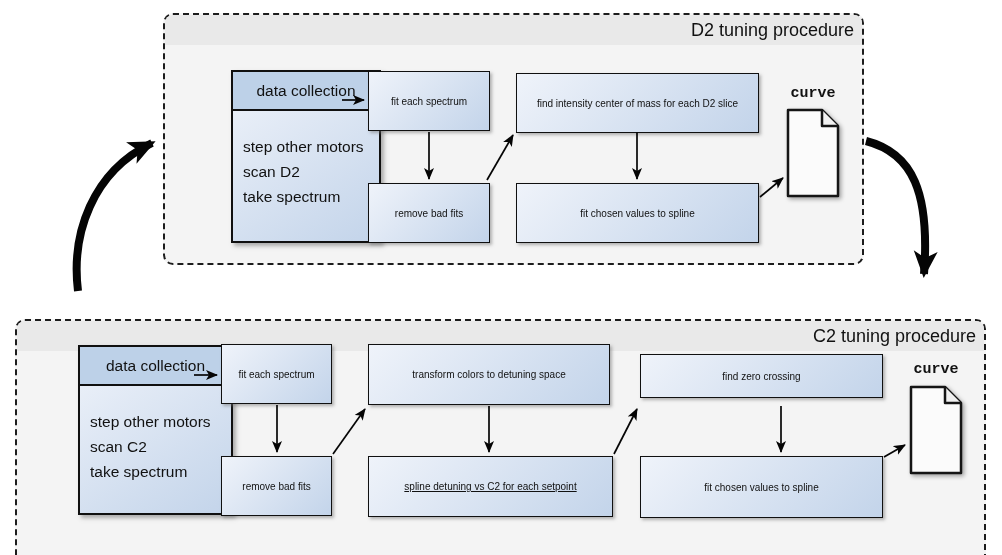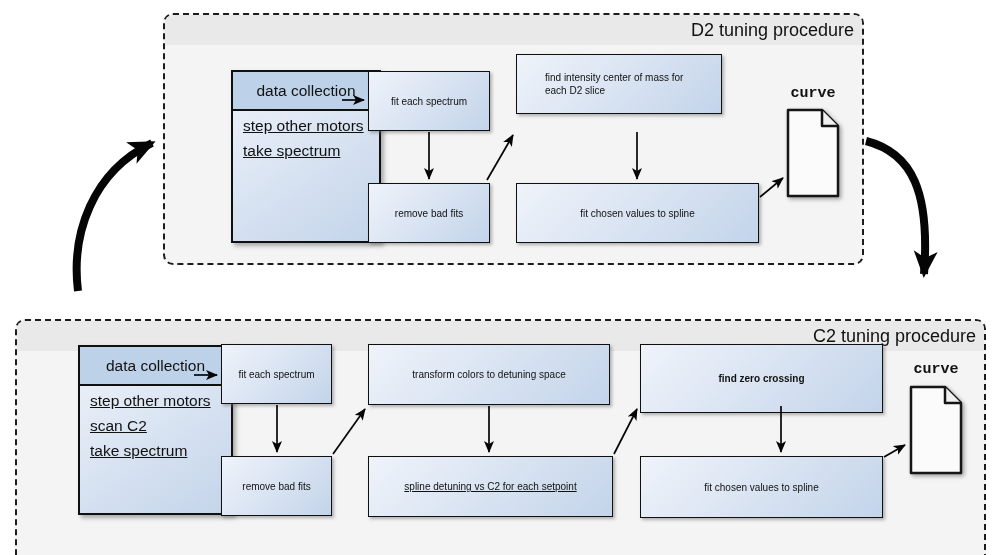--- a/index.html
+++ b/index.html
@@ -24,43 +24,43 @@
   .node {
     position:absolute; box-sizing:border-box;
     display:flex; align-items:center; justify-content:center; text-align:left;
     border:1.6px solid #101010;
     background:linear-gradient(135deg, var(--node-light,#eff3fa) 0%, var(--node-dark,#c3d4ea) 100%);
     box-shadow:2px 2px 3px rgba(110,110,110,.5);
     font-size:10px; line-height:1.3;
   }
   #d2-fit-each   { left:368px; top:71px;  width:122px; height:60px; padding:0 20px; }
   #d2-remove     { left:368px; top:183px; width:122px; height:60px; padding:0 22px; }
-  #d2-find       { left:516px; top:54px;  width:206px; height:60px; padding:0 28px; }
+  #d2-find       { left:516px; top:73px;  width:243px; height:60px; padding:0 12px; }
   #d2-fit-spline { left:516px; top:183px; width:243px; height:60px; }
   #c2-fit-each   { left:221px; top:344px; width:111px; height:60px; padding:0 16px; }
   #c2-remove     { left:221px; top:456px; width:111px; height:60px; padding:0 18px; }
   #c2-transform  { left:368px; top:344px; width:242px; height:61px; padding:0 34px; }
   #c2-spline     { left:368px; top:456px; width:245px; height:61px; padding:0 24px;text-decoration:underline; }
-  #c2-zero       { left:640px; top:344px; width:243px; height:69px;font-weight:bold; }
+  #c2-zero       { left:640px; top:354px; width:243px; height:44px; }
   #c2-fit-spline { left:640px; top:456px; width:243px; height:62px; }
   .dc {
     position:absolute; box-sizing:border-box;
     border:2px solid #101010; border-radius:0; overflow:hidden;
     background:linear-gradient(145deg, var(--node-light,#eef3f9) 0%, var(--node-dark,#c2d3e9) 100%);
     box-shadow:2.5px 2.5px 4px rgba(100,100,100,.5);
     margin-left:41px;
   }
   #d2-dc { left:190px; top:70px;  width:150px; height:173px; }
   #c2-dc { left:37px;  top:345px; width:155px; height:170px; }
   .dc-header {
     height:39px; box-sizing:border-box; border-bottom:2px solid #101010;
     background:var(--dc-header,#bdd1e8);
     display:flex; align-items:center; justify-content:center; font-size:15.5px;
   }
-  .dc-body { padding:2px 10px; font-size:15.5px; line-height:1.62; text-align:left;text-decoration:underline; }
+  .dc-body { padding:23px 10px; font-size:15.5px; line-height:1.62; text-align:left; }
   .curve-label {
     position:absolute; width:54px; text-align:center;
     font-weight:bold; font-size:15px;font-family:Liberation Mono, monospace;
   }
   #d2-curve-label { left:786px; top:85px; }
   #c2-curve-label { left:909px; top:361px; }
   .doc-icon { position:absolute; filter:drop-shadow(2px 2px 2px rgba(0,0,0,.35)); }
   #d2-doc { left:786px; top:108px; }
   #c2-doc { left:909px; top:385px; }
   #arrows { position:absolute; left:0; top:0; pointer-events:none; }
@@ -79,20 +79,21 @@
   <div class="panel" id="panel-c2">
     <div class="panel-title-band">
       <span>C2 tuning procedure</span>
     </div>
   </div>
 
   <div class="dc" id="d2-dc">
     <div class="dc-header">data collection</div>
     <div class="dc-body">
       <div>step other motors</div>
+      <div>scan D2</div>
       <div>take spectrum</div>
     </div>
   </div>
 
   <div class="node" id="d2-fit-each">fit each spectrum</div>
   <div class="node" id="d2-remove">remove bad fits</div>
   <div class="node" id="d2-find">find intensity center of mass for each D2 slice</div>
   <div class="node" id="d2-fit-spline">fit chosen values to spline</div>
 
   <div class="curve-label" id="d2-curve-label">curve</div>

